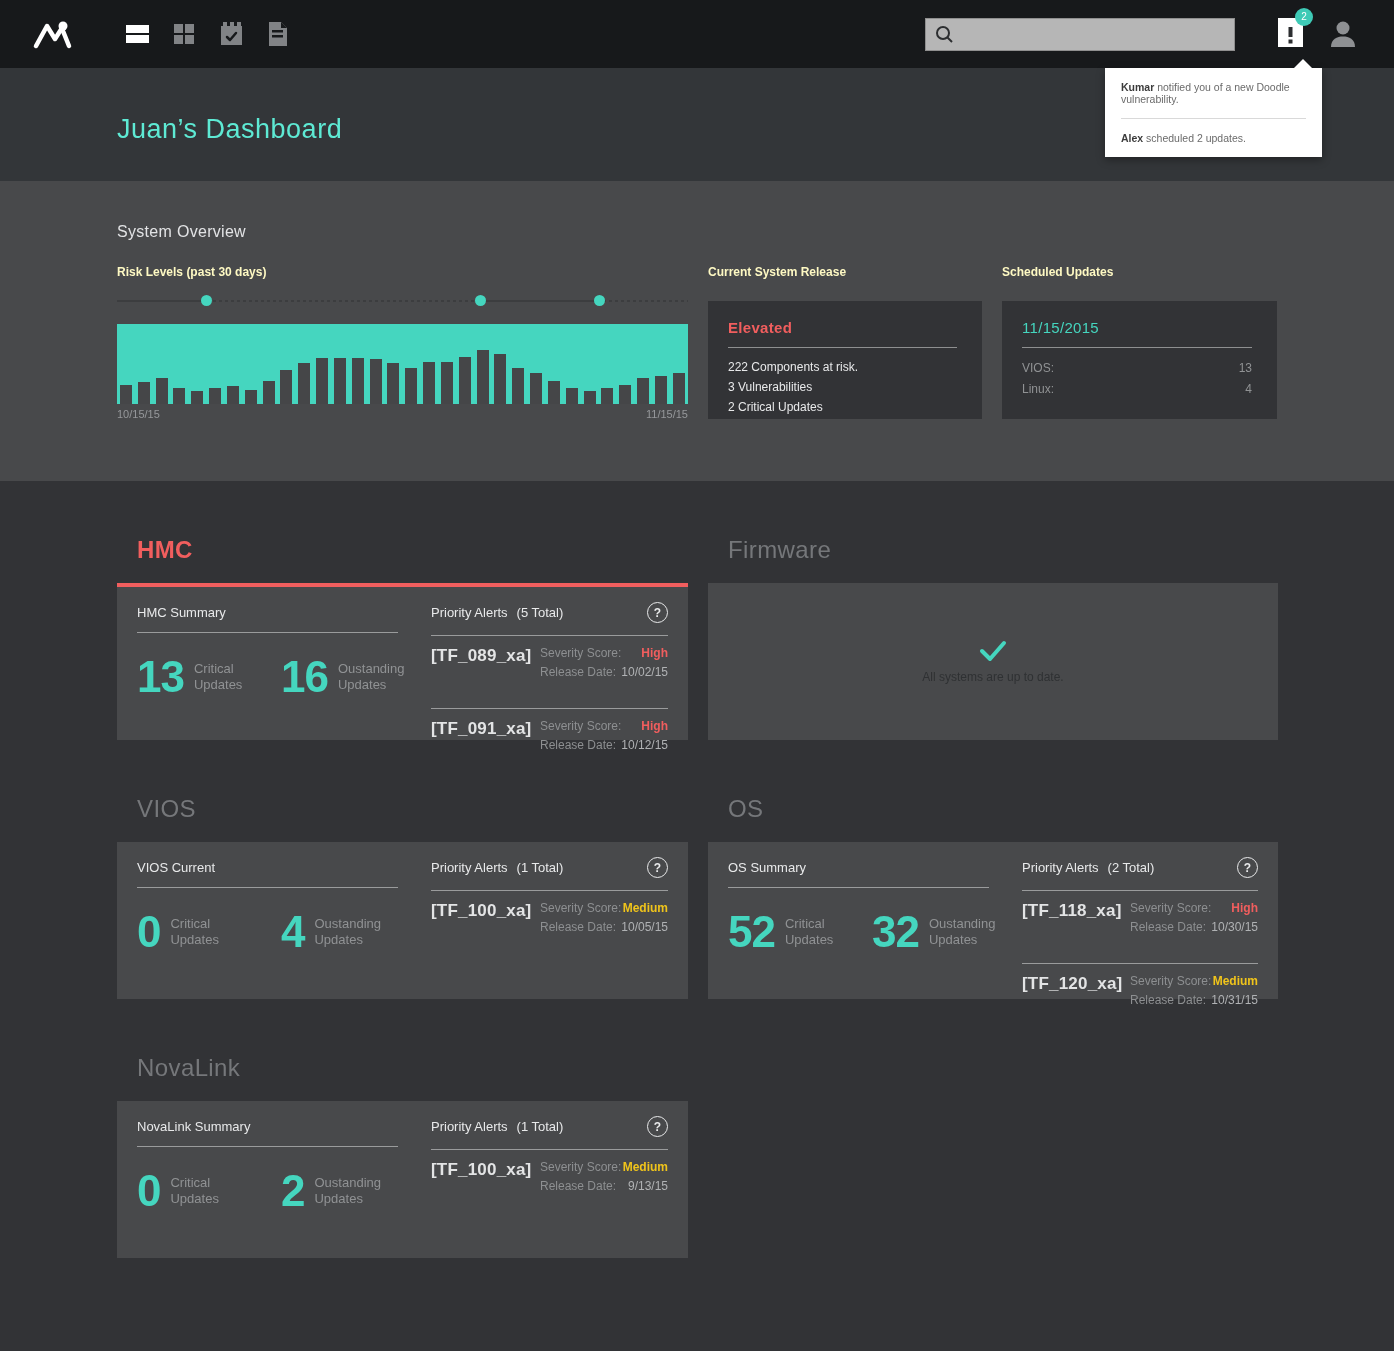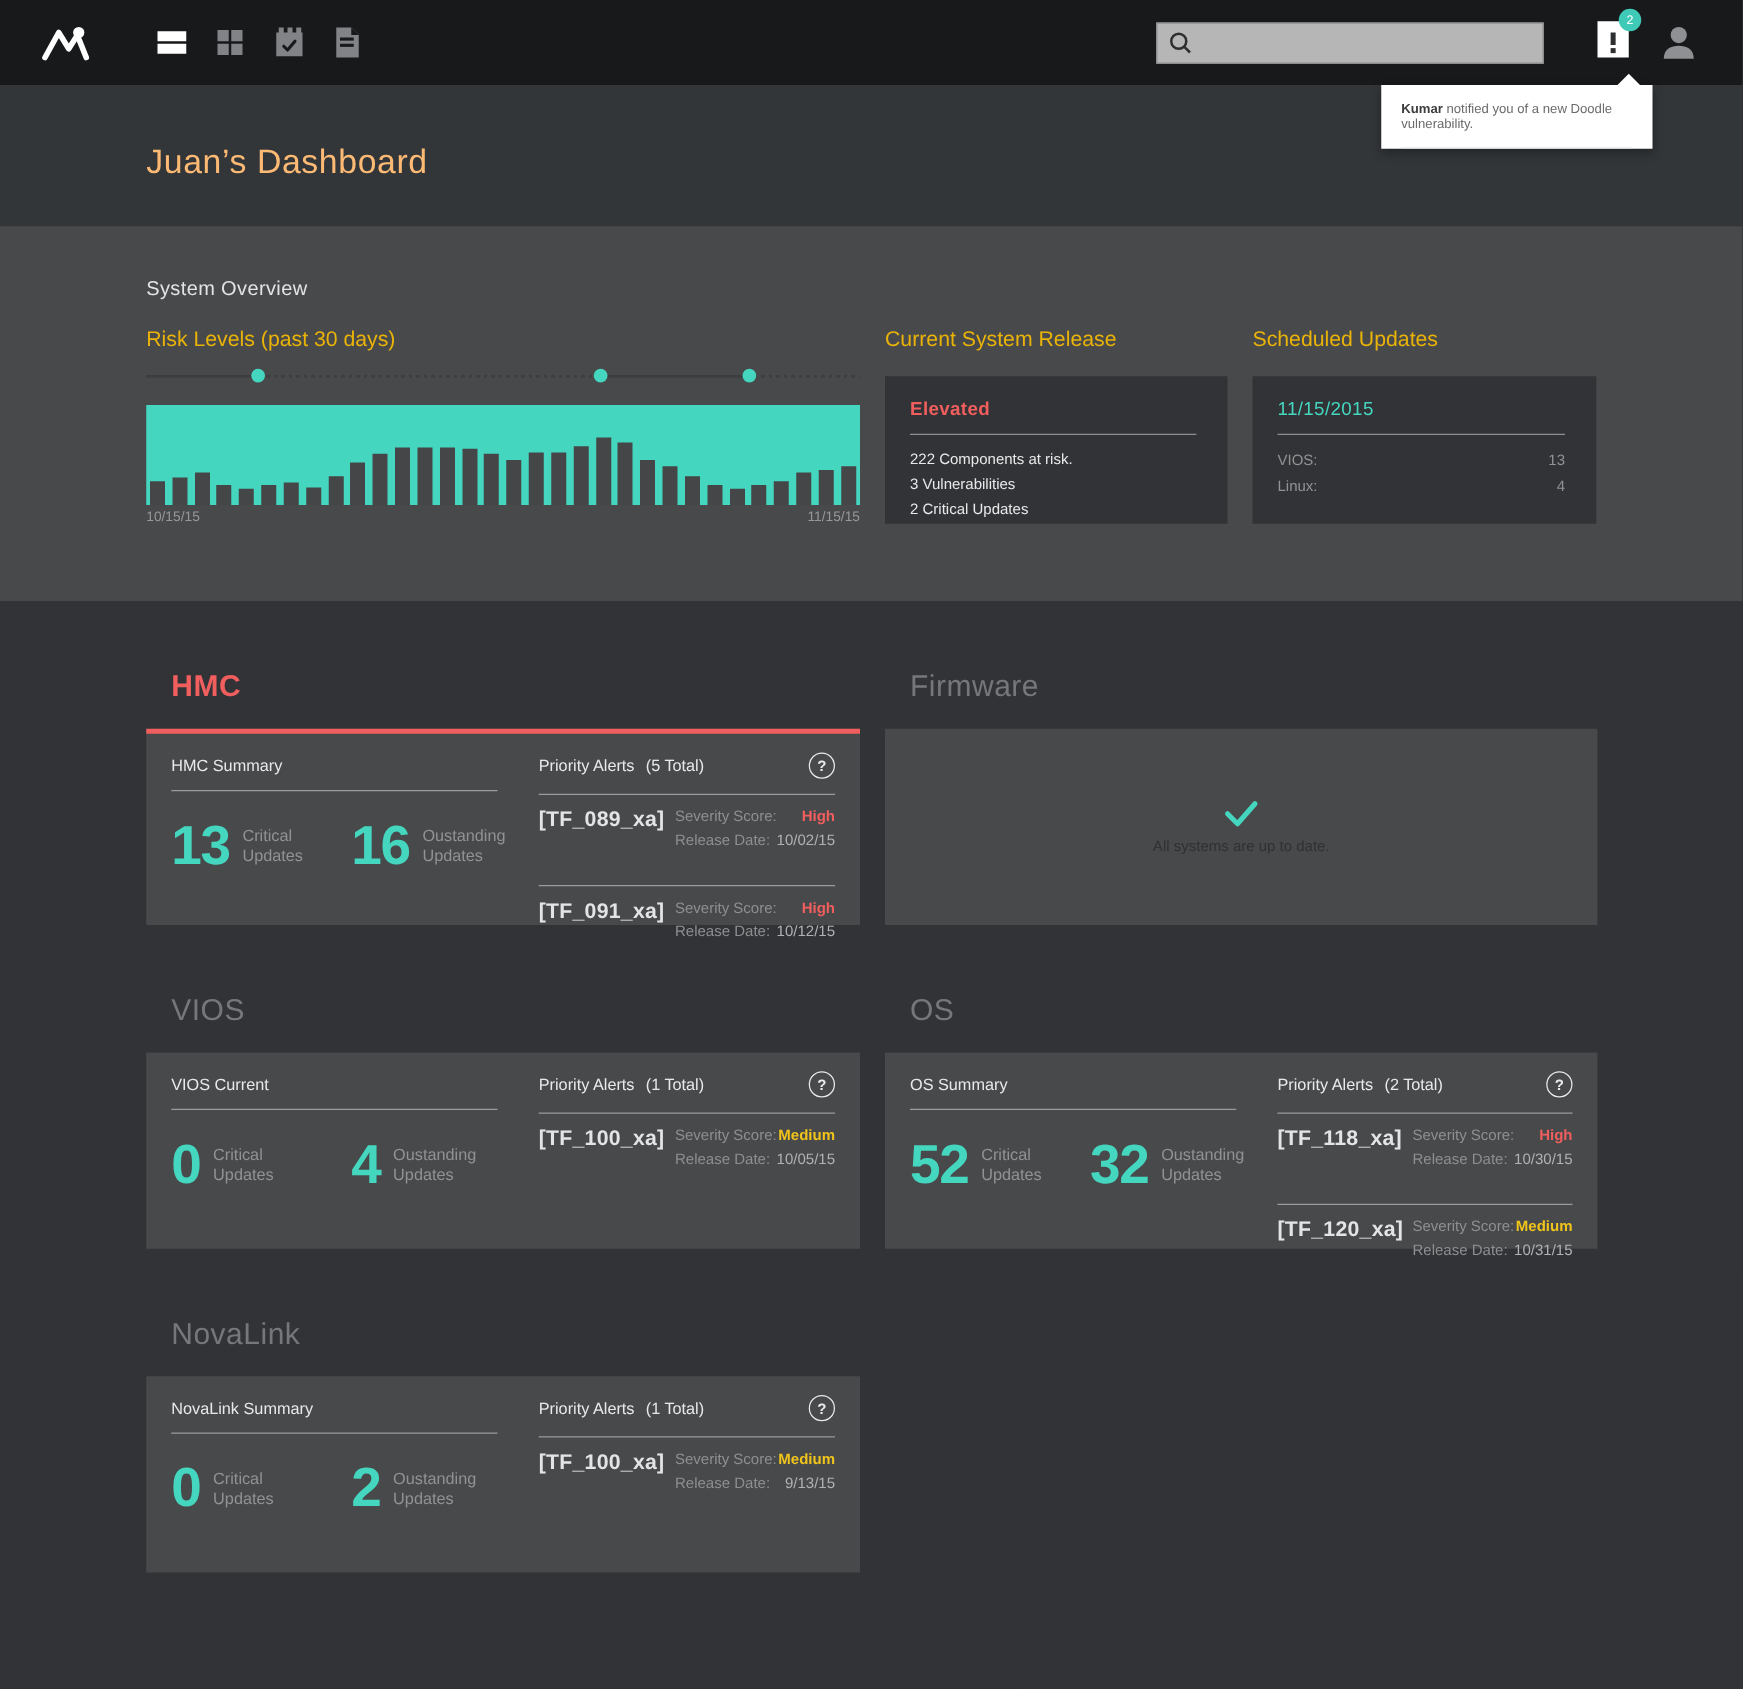--- a/index.html
+++ b/index.html
@@ -35,26 +35,26 @@
   }
   .popup::before {
     content:""; position:absolute; top:-9px; right:10px; width:0; height:0;
     border-left:9px solid transparent; border-right:9px solid transparent; border-bottom:9px solid #ffffff;
   }
   .popup-item { padding:13px 16px; font-size:10.5px; color:#6b6b6b; cursor:pointer; }
   .popup-item b { color:#3c3c3c; }
   .popup-divider { height:1px; background:#d9d9d9; margin:0 16px; }
 
   .header-band { height:113px; background:#333639; padding:46px 0 0 117px; }
-  .page-title { font-size:27px; font-weight:400; color:#fdba74; letter-spacing:0.5px; }
+  .page-title { font-size:27px; font-weight:400; color:#5eead4; letter-spacing:0.5px; }
 
   .overview-band { height:300px; background:#48494b; padding:38px 116px 0 117px; }
   .overview-title { font-size:16px; font-weight:400; color:#e2e3e5; line-height:26px; letter-spacing:0.3px; }
   .overview-grid { display:grid; grid-template-columns:571px 274px 275px; column-gap:20px; margin-top:20px; }
-  .col-label { font-size:17px; color:#eab308; line-height:14px; }
+  .col-label { font-size:12px; color:#fef9c3; line-height:14px;font-weight:bold; }
 
   .timeline { position:relative; height:12px; margin-top:16px; }
   .timeline-base {
     position:absolute; left:0; right:0; top:5px; height:2px;
     background:repeating-linear-gradient(90deg,#3c3d3f 0 3px,transparent 3px 6px);
   }
   .timeline-seg { position:absolute; top:5px; height:2px; background:#3c3d3f; }
   .timeline-dot {
     position:absolute; top:0; width:11px; height:11px; margin-left:-5px;
     border-radius:50%; background:#45d6bf; cursor:pointer;
@@ -168,20 +168,23 @@
     <circle cx="15" cy="9" r="6.5" fill="#8e9093"></circle>
     <path d="M3 28 C3 20 9 17.5 15 17.5 C21 17.5 27 20 27 28 Z" fill="#8e9093"></path>
   </svg>
 </header>
 
 <div class="popup">
   <div class="popup-item">
     <b>Kumar</b><span> notified you of a new Doodle vulnerability.</span>
   </div>
   <div class="popup-divider"></div>
+  <div class="popup-item">
+    <b>Alex</b><span> scheduled 2 updates.</span>
+  </div>
 </div>
 
 <div class="header-band">
   <h1 class="page-title">Juan’s Dashboard</h1>
 </div>
 
 <section class="overview-band">
   <h2 class="overview-title">System Overview</h2>
   <div class="overview-grid">
     <div>

